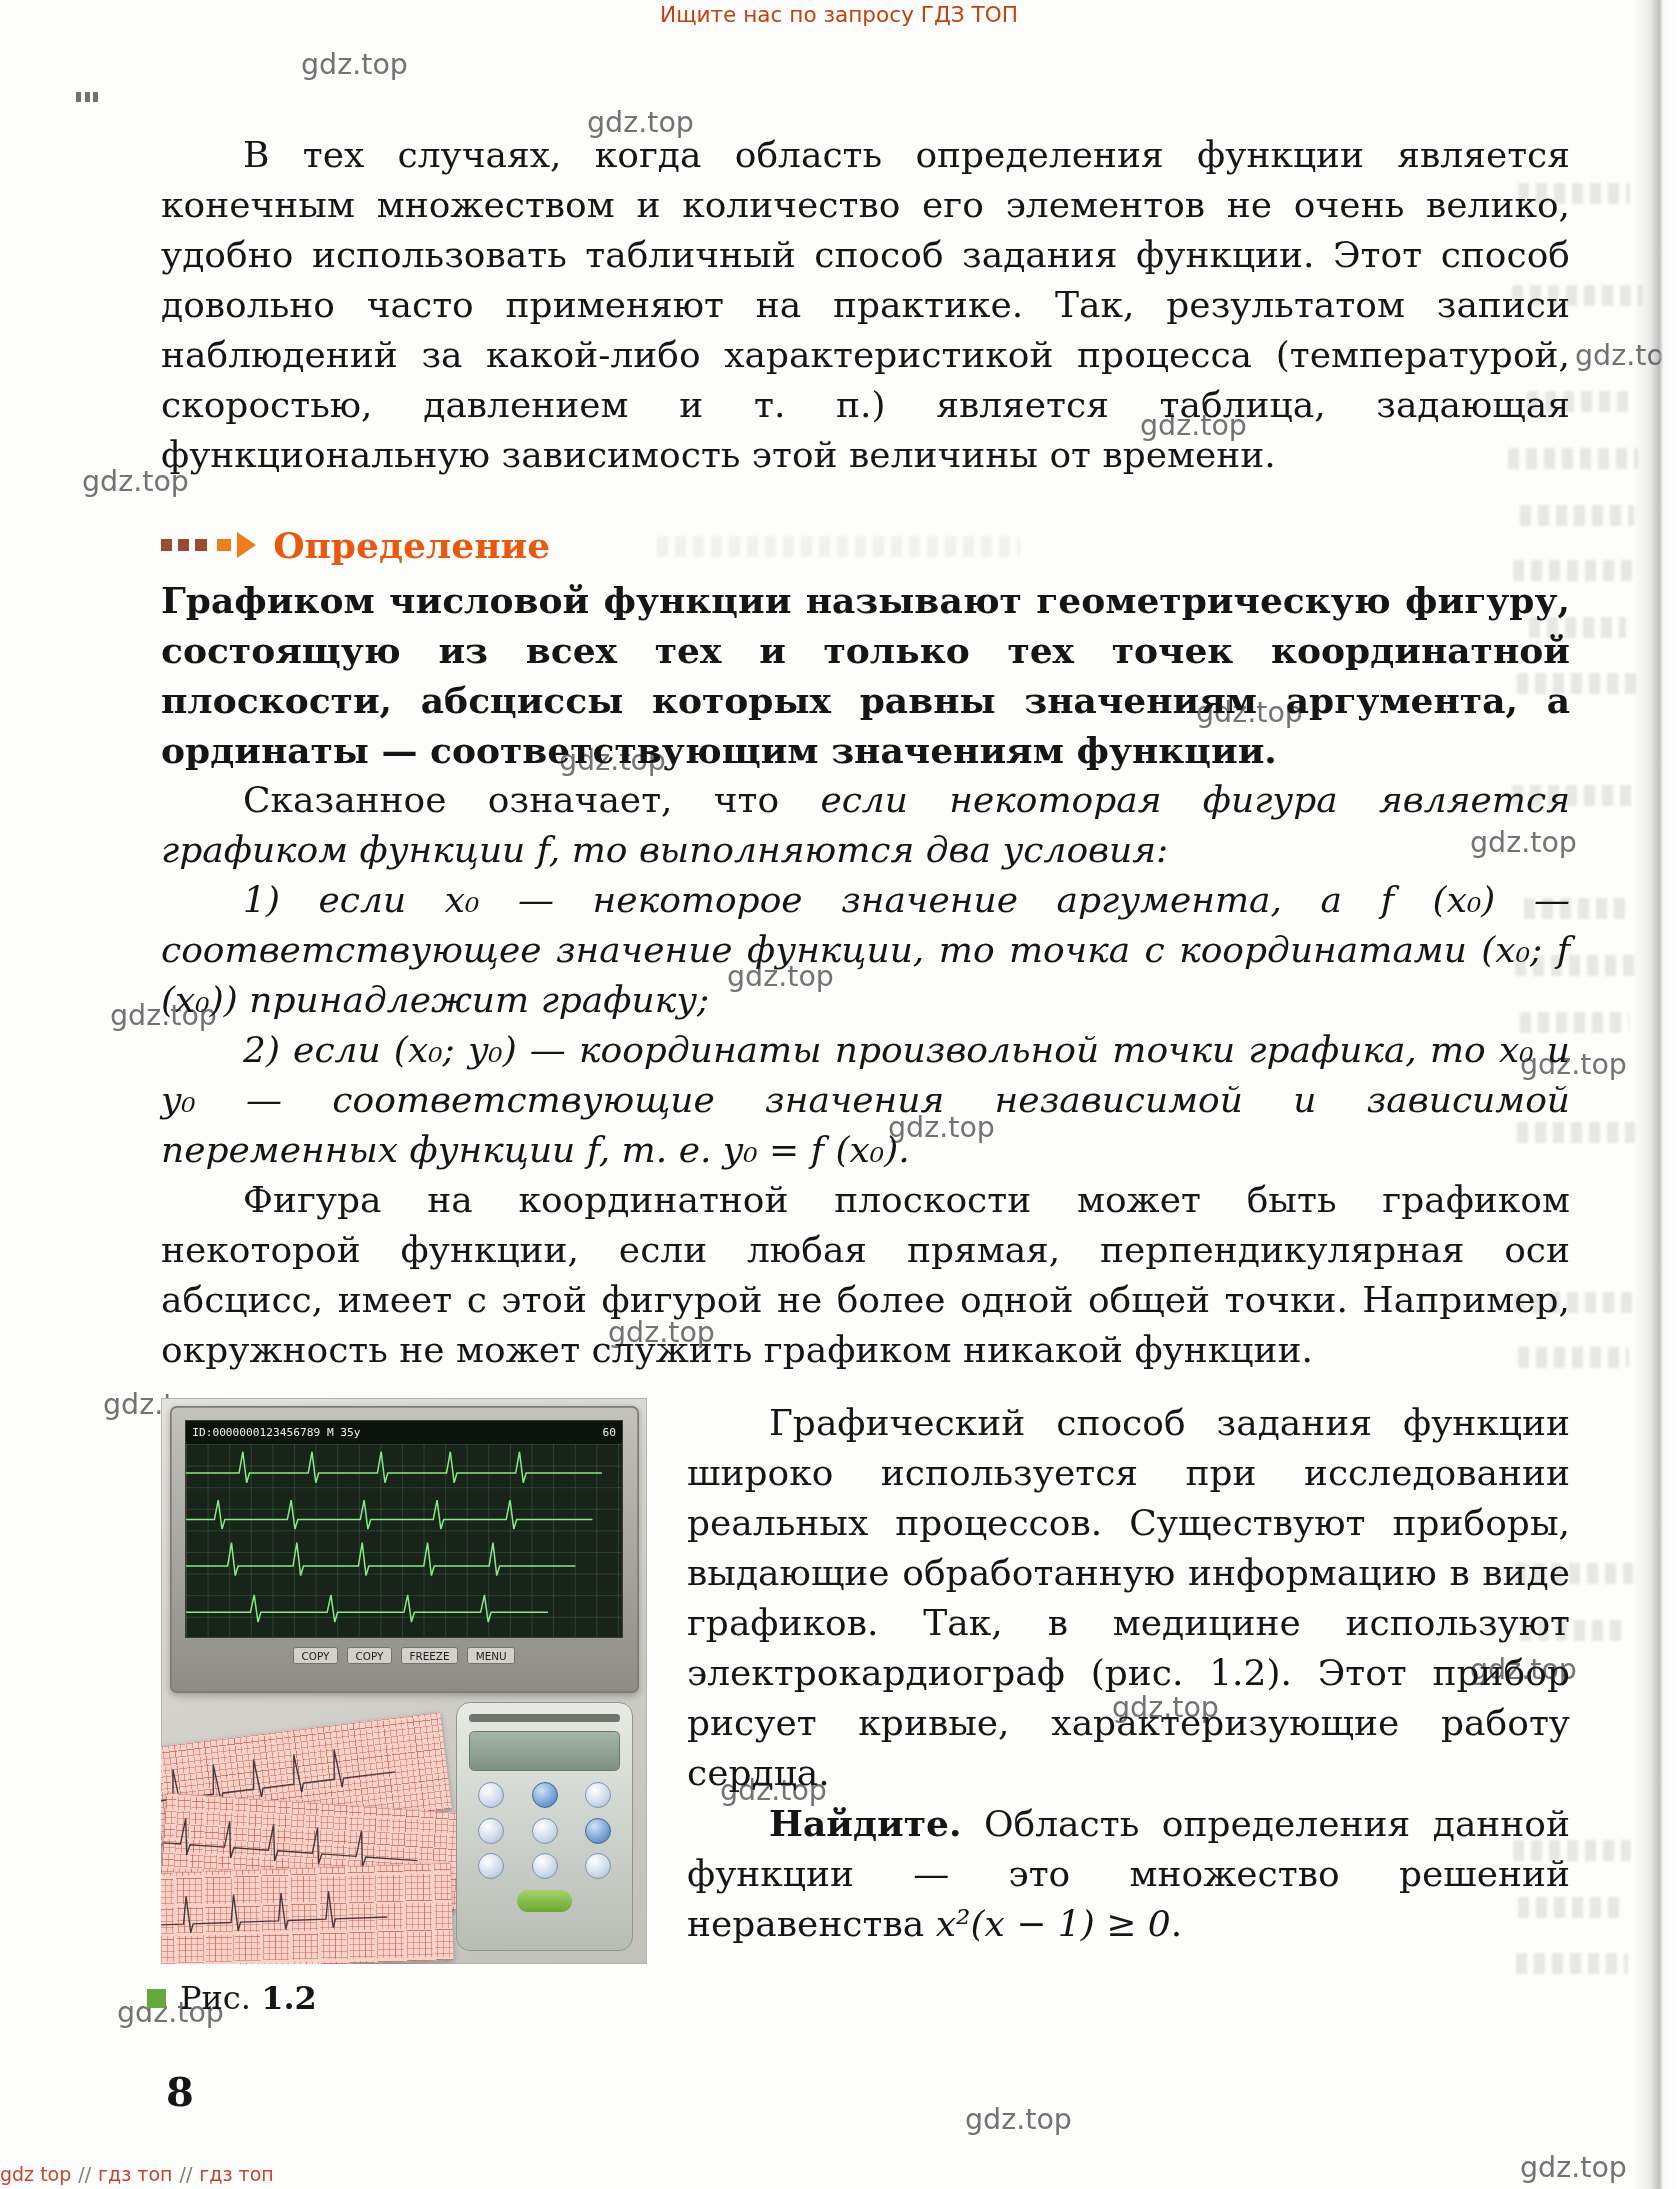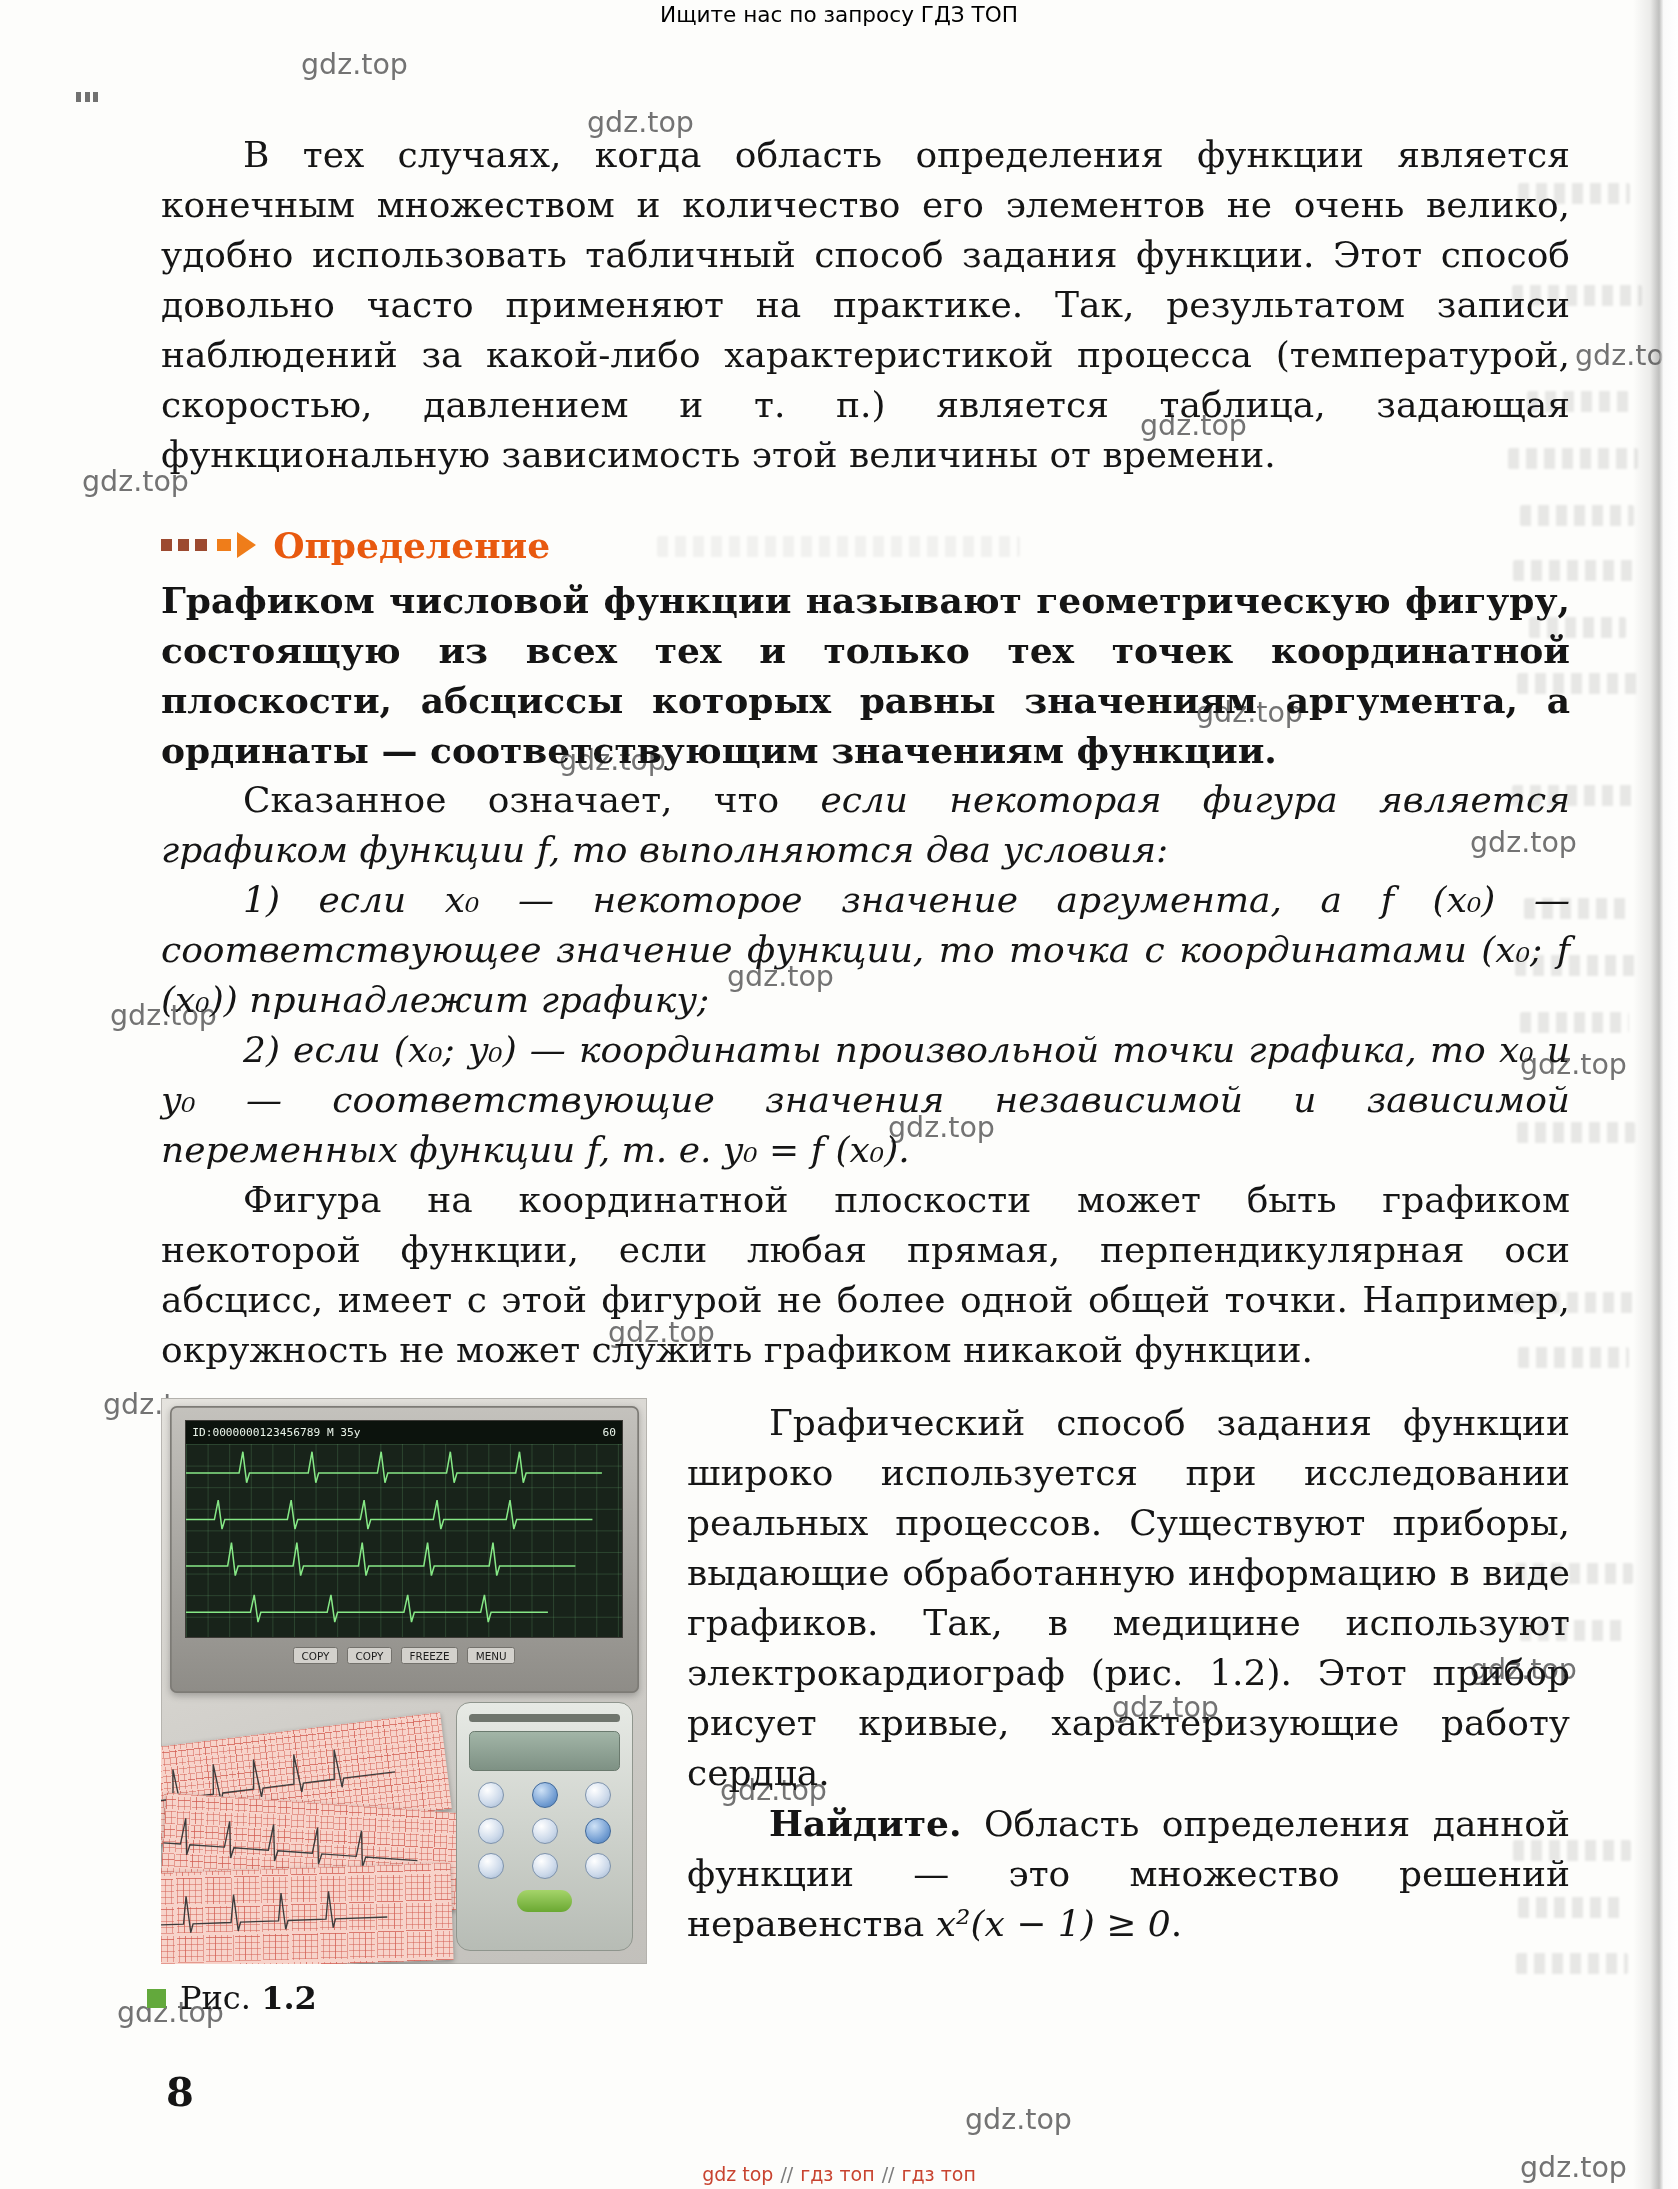--- a/index.html
+++ b/index.html
@@ -4,21 +4,21 @@
 <style>
   * { margin:0; padding:0; box-sizing:border-box; }
   html,body { background:#e9e9e9; }
   .page {
     position:relative; width:1678px; height:2189px; margin:0 auto;
     background:#fdfdfb; overflow:hidden;
     font-family:"DejaVu Serif","Liberation Serif",serif; color:#151515;
   }
   .top-note {
     position:absolute; top:1.7px; left:0; width:100%; text-align:center;
-    font:21.6px "DejaVu Sans","Liberation Sans",sans-serif; color:#000000;
+    font:21.6px "DejaVu Sans","Liberation Sans",sans-serif; color:#c2410c;
   }
   .wm {
     position:absolute; font:400 28.5px "DejaVu Sans","Liberation Sans",sans-serif;
     color:#737373; white-space:nowrap;
   }
   .bleed {
     position:absolute; height:21px; border-radius:2.6px;
     background:repeating-linear-gradient(90deg, rgba(40,40,40,0.10) 0 11.2px, rgba(0,0,0,0) 11.2px 18px);
     filter:blur(1px);
   }
@@ -111,21 +111,21 @@
   .strip1 { left:-12px; top:332px; transform:rotate(-7deg); }
   .strip2 { left:1.7px;  top:405px; transform:rotate(4deg); }
   .strip3 { left:-7px; top:470px; transform:rotate(-2deg); }
   .caption-row { display:flex; align-items:center; gap:14px; margin-top:15.6px; margin-left:-14px; }
   .cap-sq { width:19px; height:19px; background:#63a93c; }
   .cap { font-size:32px; }
   .cap b { font-weight:bold; }
 
   .page-number { position:absolute; left:166px; top:2068px; font-size:40px; font-weight:bold; }
   .footer-note {
-    position:absolute; left:0; bottom:4.3px; width:100%; text-align:center;
+    position:absolute; left:0; bottom:4.3px; width:100%; text-align:left;
     font:19px "DejaVu Sans","Liberation Sans",sans-serif;
   }
   .f-red { color:#c8432f; }
   .f-sep { color:#7b7b7b; margin:0 7px; }
 </style>
 </head>
 <body>
 
 <div class="page">
 

